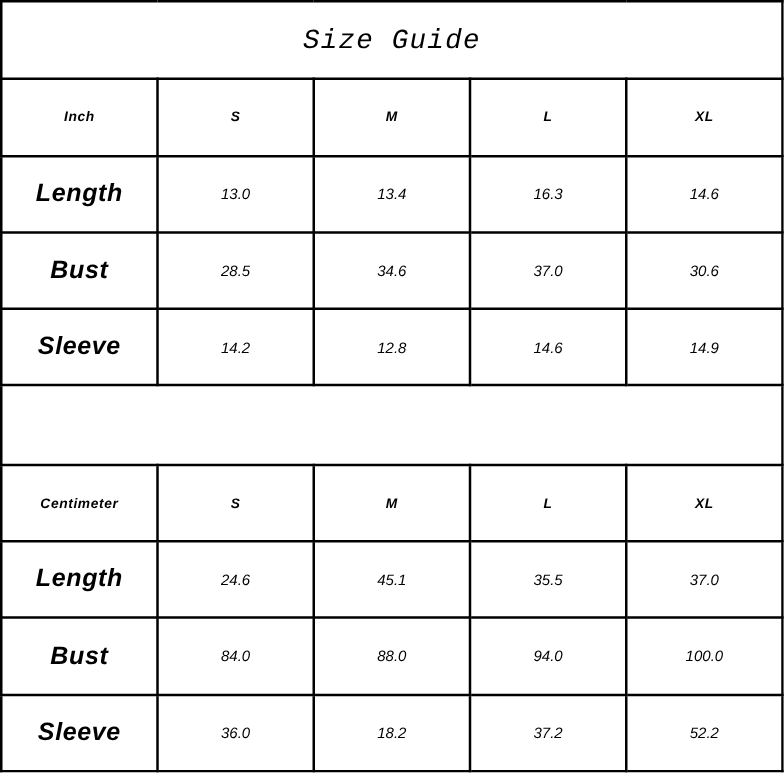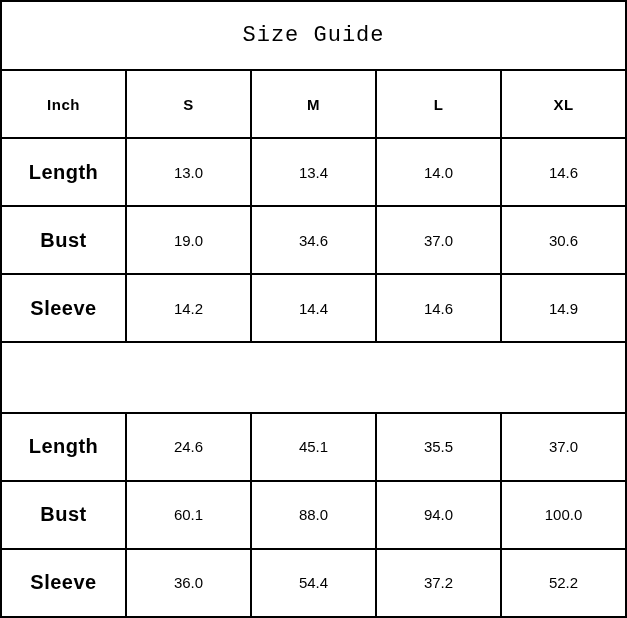--- a/index.html
+++ b/index.html
@@ -12,54 +12,55 @@
     height: 618px;
     background: #ffffff;
     box-sizing: border-box;
   }
   table.size-guide {
     width: 627px;
     height: 618px;
     border-collapse: collapse;
     table-layout: fixed;
     background: #ffffff;
+    font-style: italic;
   }
   table.size-guide col { width: 20%; }
   table.size-guide td {
     border: 2px solid #000000;
     text-align: center;
     vertical-align: middle;
     color: #000000;
     padding: 0;
     box-sizing: border-box;
   }
   td.title-cell {
     height: 55px;
     font-family: "Liberation Mono", "DejaVu Sans Mono", monospace;
     font-size: 22px;
     font-weight: normal;
     letter-spacing: 1px;
   }
   td.header-cell {
     height: 54px;
     font-family: "Liberation Sans", "DejaVu Sans", sans-serif;
-    font-size: 15px;
+    font-size: 11px;
     font-weight: bold;
     letter-spacing: 0.5px;
   }
   td.label-cell {
     height: 54px;
     font-family: "Liberation Sans", "DejaVu Sans", sans-serif;
     font-size: 20px;
     font-weight: bold;
     letter-spacing: 0.5px;
   }
   td.value-cell {
     font-family: "Liberation Sans", "DejaVu Sans", sans-serif;
-    font-size: 15px;
+    font-size: 12px;
     font-weight: normal;
     border-radius: 14px;
   }
   td.spacer-cell {
     height: 56px;
   }
   td.footnote-cell {
     height: 54px;
     font-family: "Liberation Mono", "DejaVu Sans Mono", monospace;
     font-size: 15px;
@@ -90,65 +91,72 @@
       <td class="header-cell">S</td>
       <td class="header-cell">M</td>
       <td class="header-cell">L</td>
       <td class="header-cell">XL</td>
     </tr>
 
     <tr>
       <td class="label-cell">Length</td>
       <td class="value-cell">13.0</td>
       <td class="value-cell">13.4</td>
-      <td class="value-cell">14.0</td>
+      <td class="value-cell">16.3</td>
       <td class="value-cell">14.6</td>
     </tr>
 
     <tr>
       <td class="label-cell">Bust</td>
-      <td class="value-cell">19.0</td>
+      <td class="value-cell">28.5</td>
       <td class="value-cell">34.6</td>
       <td class="value-cell">37.0</td>
       <td class="value-cell">30.6</td>
     </tr>
 
     <tr>
       <td class="label-cell">Sleeve</td>
       <td class="value-cell">14.2</td>
-      <td class="value-cell">14.4</td>
+      <td class="value-cell">12.8</td>
       <td class="value-cell">14.6</td>
       <td class="value-cell">14.9</td>
     </tr>
 
     <tr>
       <td class="spacer-cell" colspan="5"></td>
     </tr>
 
+    <tr>
+      <td class="header-cell">Centimeter</td>
+      <td class="header-cell">S</td>
+      <td class="header-cell">M</td>
+      <td class="header-cell">L</td>
+      <td class="header-cell">XL</td>
+    </tr>
 
     <tr>
       <td class="label-cell">Length</td>
       <td class="value-cell">24.6</td>
       <td class="value-cell">45.1</td>
       <td class="value-cell">35.5</td>
       <td class="value-cell">37.0</td>
     </tr>
 
     <tr>
       <td class="label-cell">Bust</td>
-      <td class="value-cell">60.1</td>
+      <td class="value-cell">84.0</td>
       <td class="value-cell">88.0</td>
       <td class="value-cell">94.0</td>
       <td class="value-cell">100.0</td>
     </tr>
 
     <tr>
       <td class="label-cell">Sleeve</td>
       <td class="value-cell">36.0</td>
-      <td class="value-cell">54.4</td>
+      <td class="value-cell">18.2</td>
       <td class="value-cell">37.2</td>
       <td class="value-cell">52.2</td>
     </tr>
 
 
   </tbody>
     </table>
 </div>
 
 </body></html>

